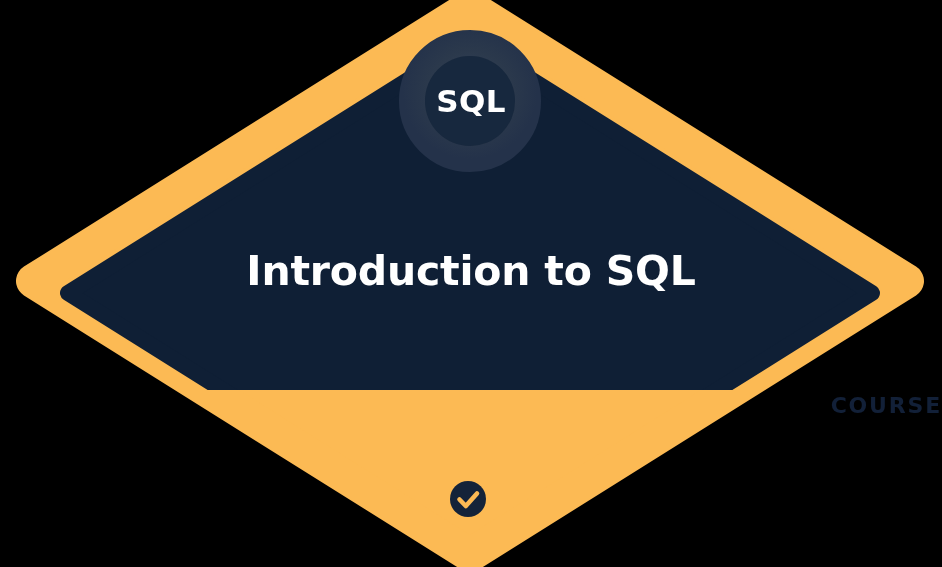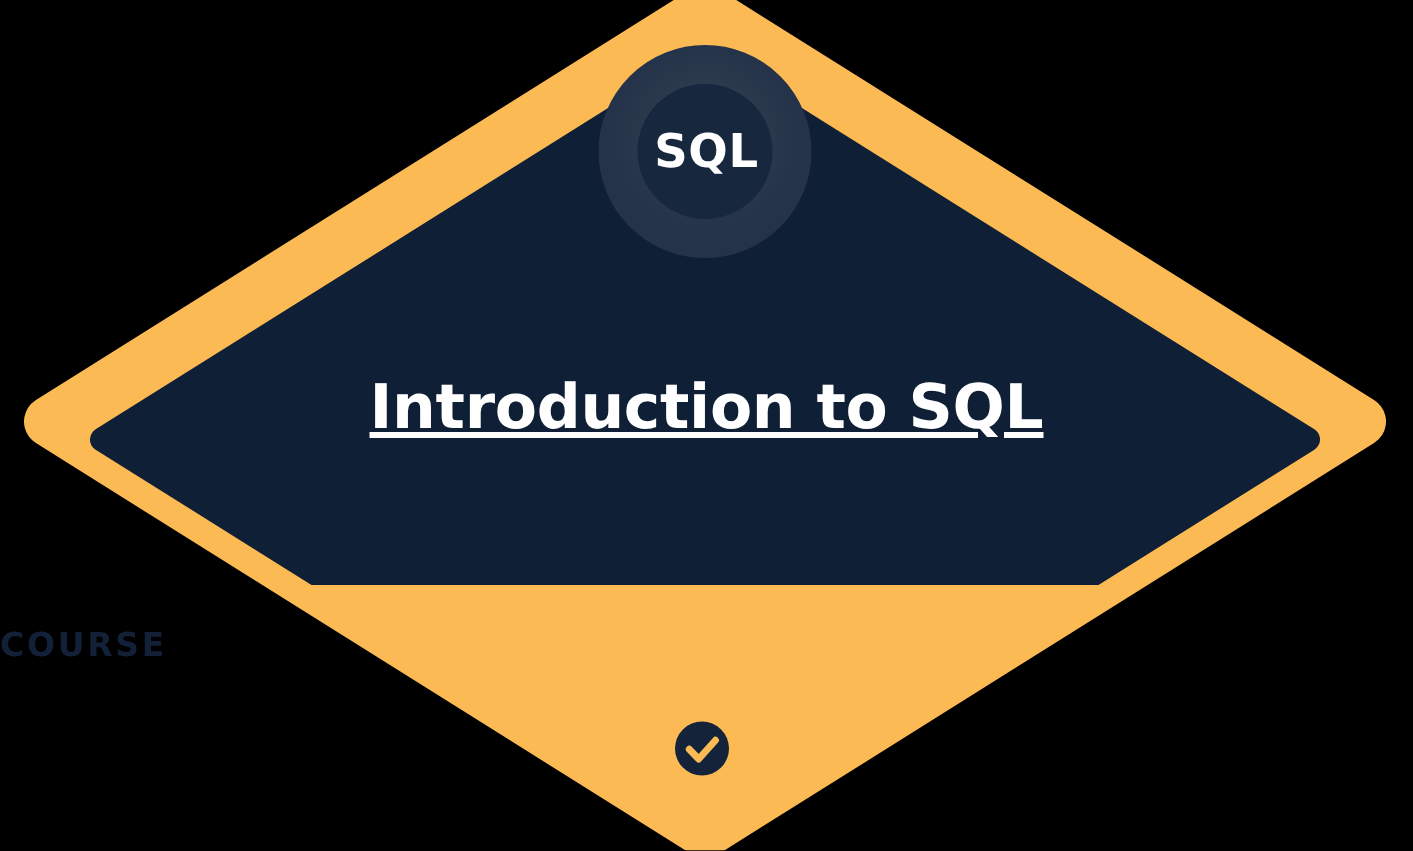--- a/index.html
+++ b/index.html
@@ -61,29 +61,28 @@
     top: 245px;
     width: 942px;
     text-align: center;
     font-family: "DejaVu Sans", "Liberation Sans", sans-serif;
     font-size: 41px;
     font-weight: 700;
     letter-spacing: -0.2px;
     color: #ffffff;
     line-height: 52px;
     white-space: nowrap;
-    text-decoration: underline;
   }
 
   .status-block {
     position: absolute;
     left: 0;
-    top: 413px;
+    top: 388px;
     width: 942px;
-    text-align: left;
+    text-align: right;
   }
 
   .status-line {
     font-family: "DejaVu Sans", "Liberation Sans", sans-serif;
     font-size: 22px;
     font-weight: 700;
     letter-spacing: 1.8px;
     color: #122038;
     line-height: 35px;
     text-transform: uppercase;

